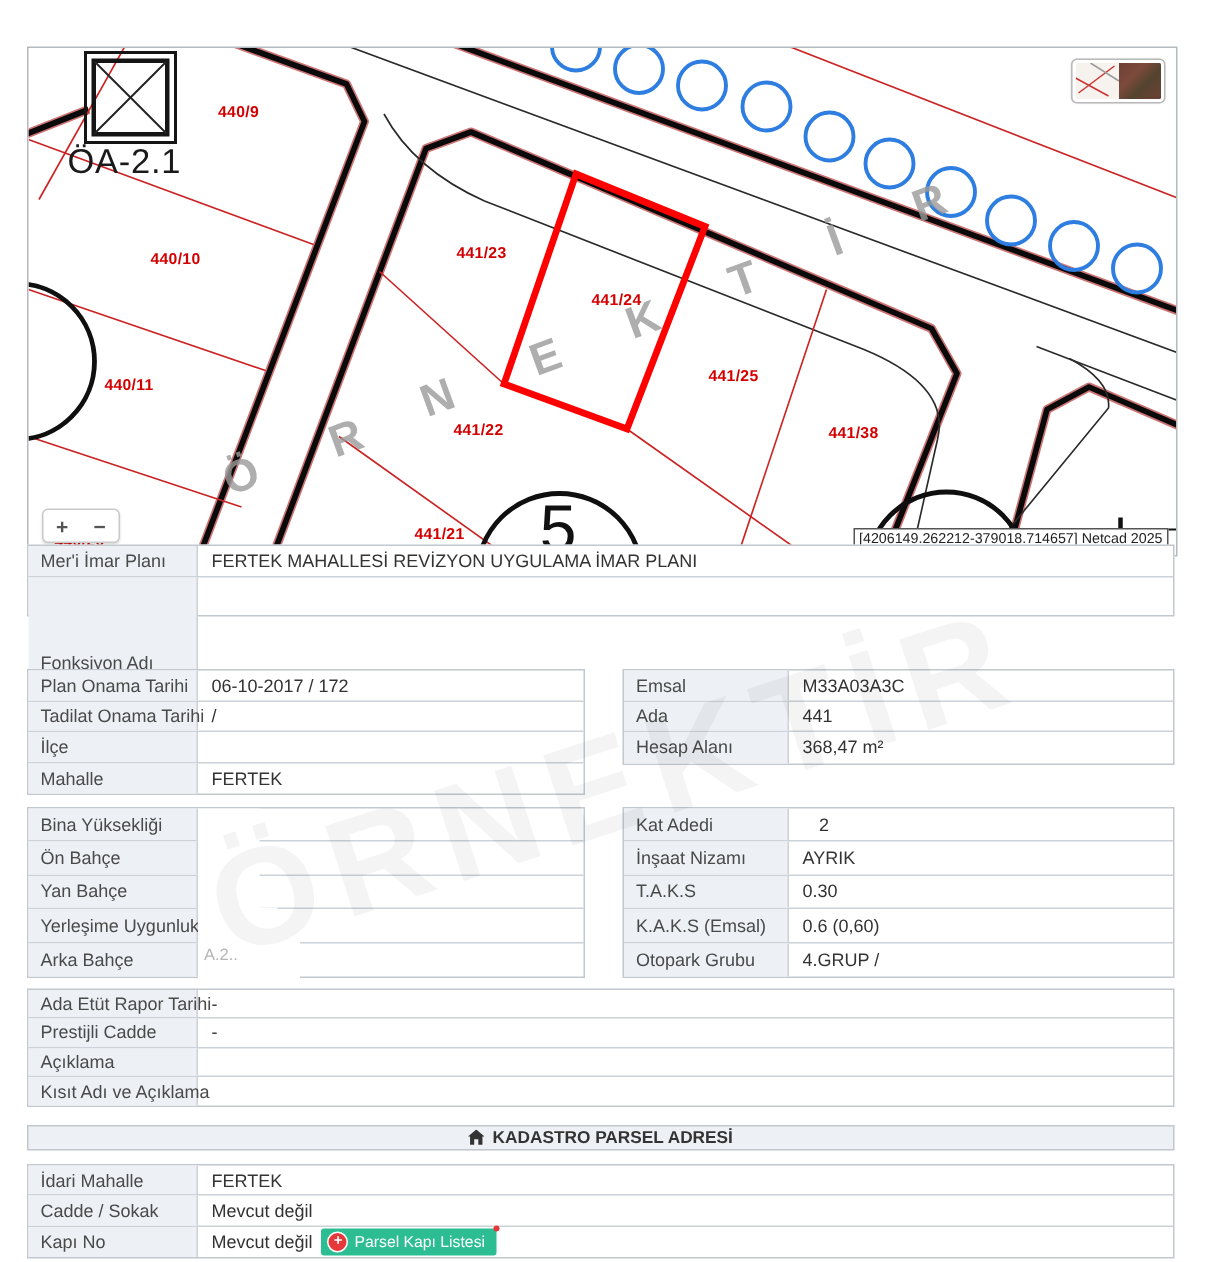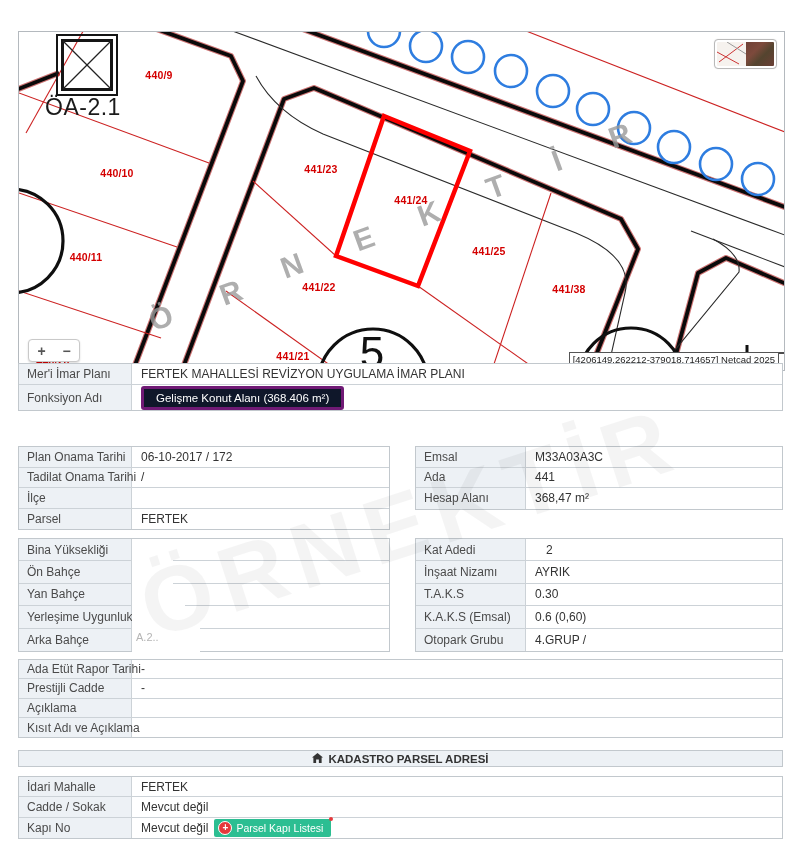--- a/index.html
+++ b/index.html
@@ -186,21 +186,21 @@
     <div id="netcad">[4206149.262212-379018.714657] Netcad 2025</div>
   </div>
 
   <div class="tbl" style="left:18px;top:363px;width:765px;">
       <div class="trow" style="height: 21px;">
         <div class="tlbl">Mer'i İmar Planı</div>
         <div class="tval">
           <span>FERTEK MAHALLESİ REVİZYON UYGULAMA İMAR PLANI</span>
         </div>
       </div>
-      <div class="trow" style="height: 25px;">
+      <div class="trow" style="height: 25px; flex-direction: column;">
         <div class="tlbl">Fonksiyon Adı</div>
         <div class="tval">
           <button class="btn-primary"><span>Gelişme Konut Alanı (368.406 m²)</span></button>
         </div>
       </div>
     </div>
 
   <div class="tbl" style="left:18px;top:446px;width:372px;">
       <div class="trow" style="height: 20.5px;">
         <div class="tlbl">Plan Onama Tarihi</div>
@@ -212,21 +212,21 @@
         <div class="tlbl">Tadilat Onama Tarihi</div>
         <div class="tval">
           <span>/</span>
         </div>
       </div>
       <div class="trow" style="height: 20.5px;">
         <div class="tlbl">İlçe</div>
         <div class="tval"></div>
       </div>
       <div class="trow" style="height: 20.5px;">
-        <div class="tlbl">Parsel</div>
+        <div class="tlbl">Mahalle</div>
         <div class="tval">
           <span>FERTEK</span>
         </div>
       </div>
     </div>
   <div class="tbl right" style="left:415px;top:446px;width:368px;">
       <div class="trow" style="height: 20.5px;">
         <div class="tlbl">Emsal</div>
         <div class="tval">
           <span>M33A03A3C</span>

